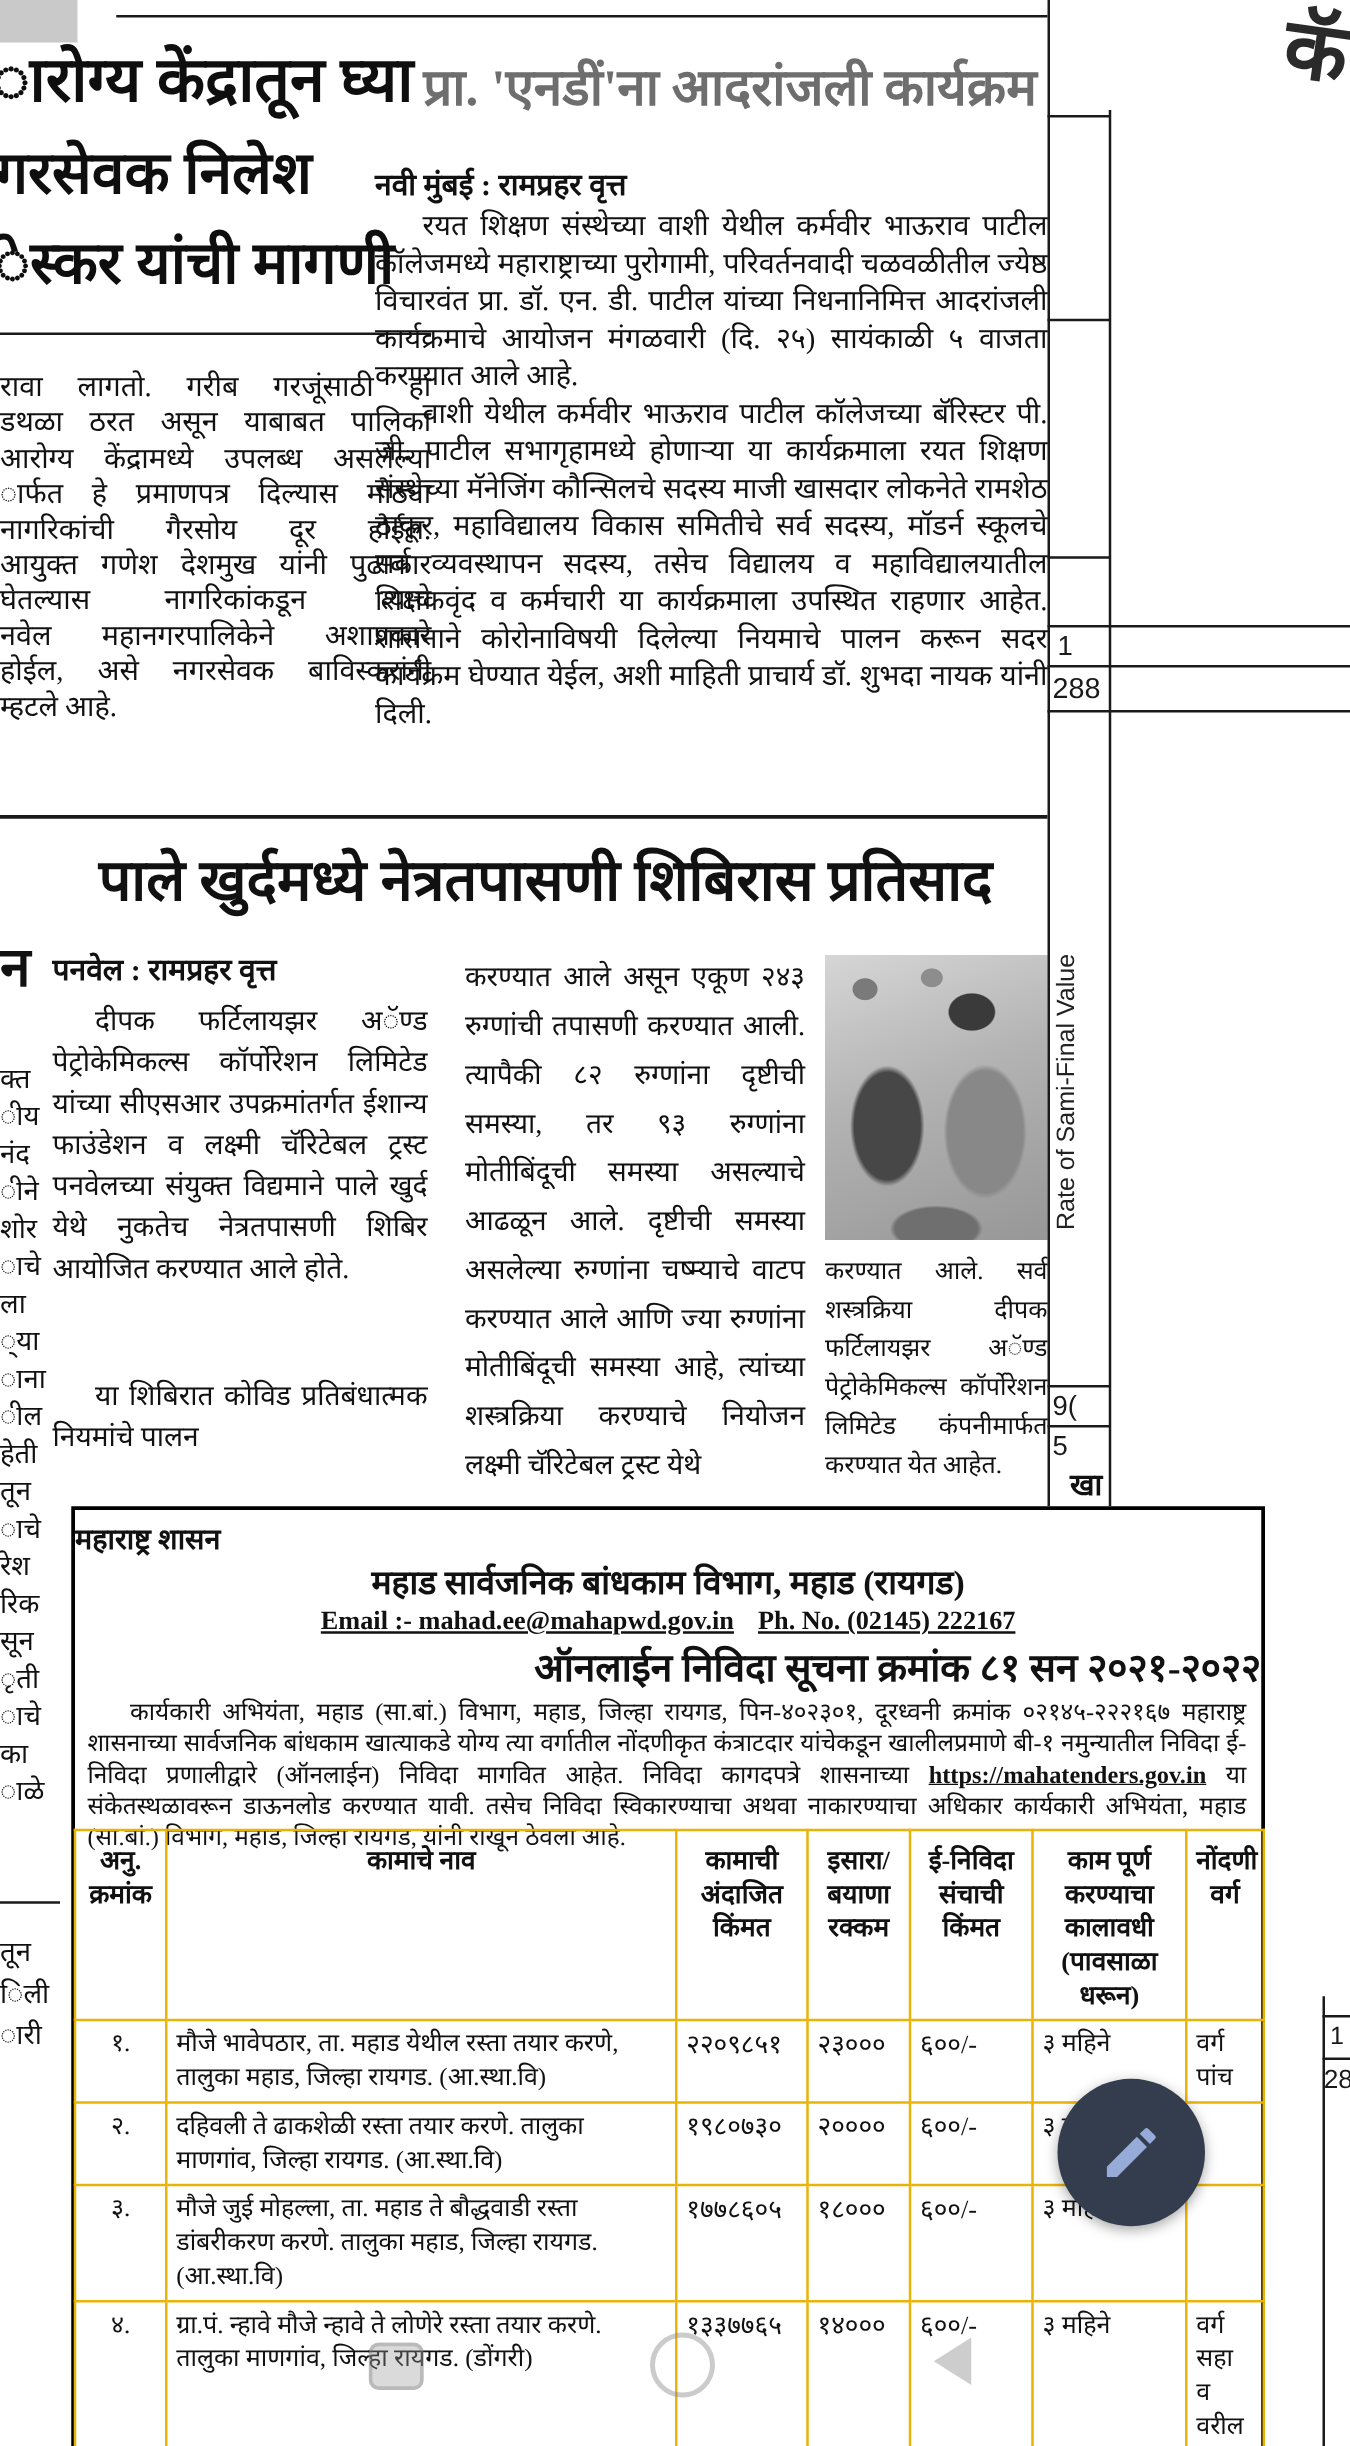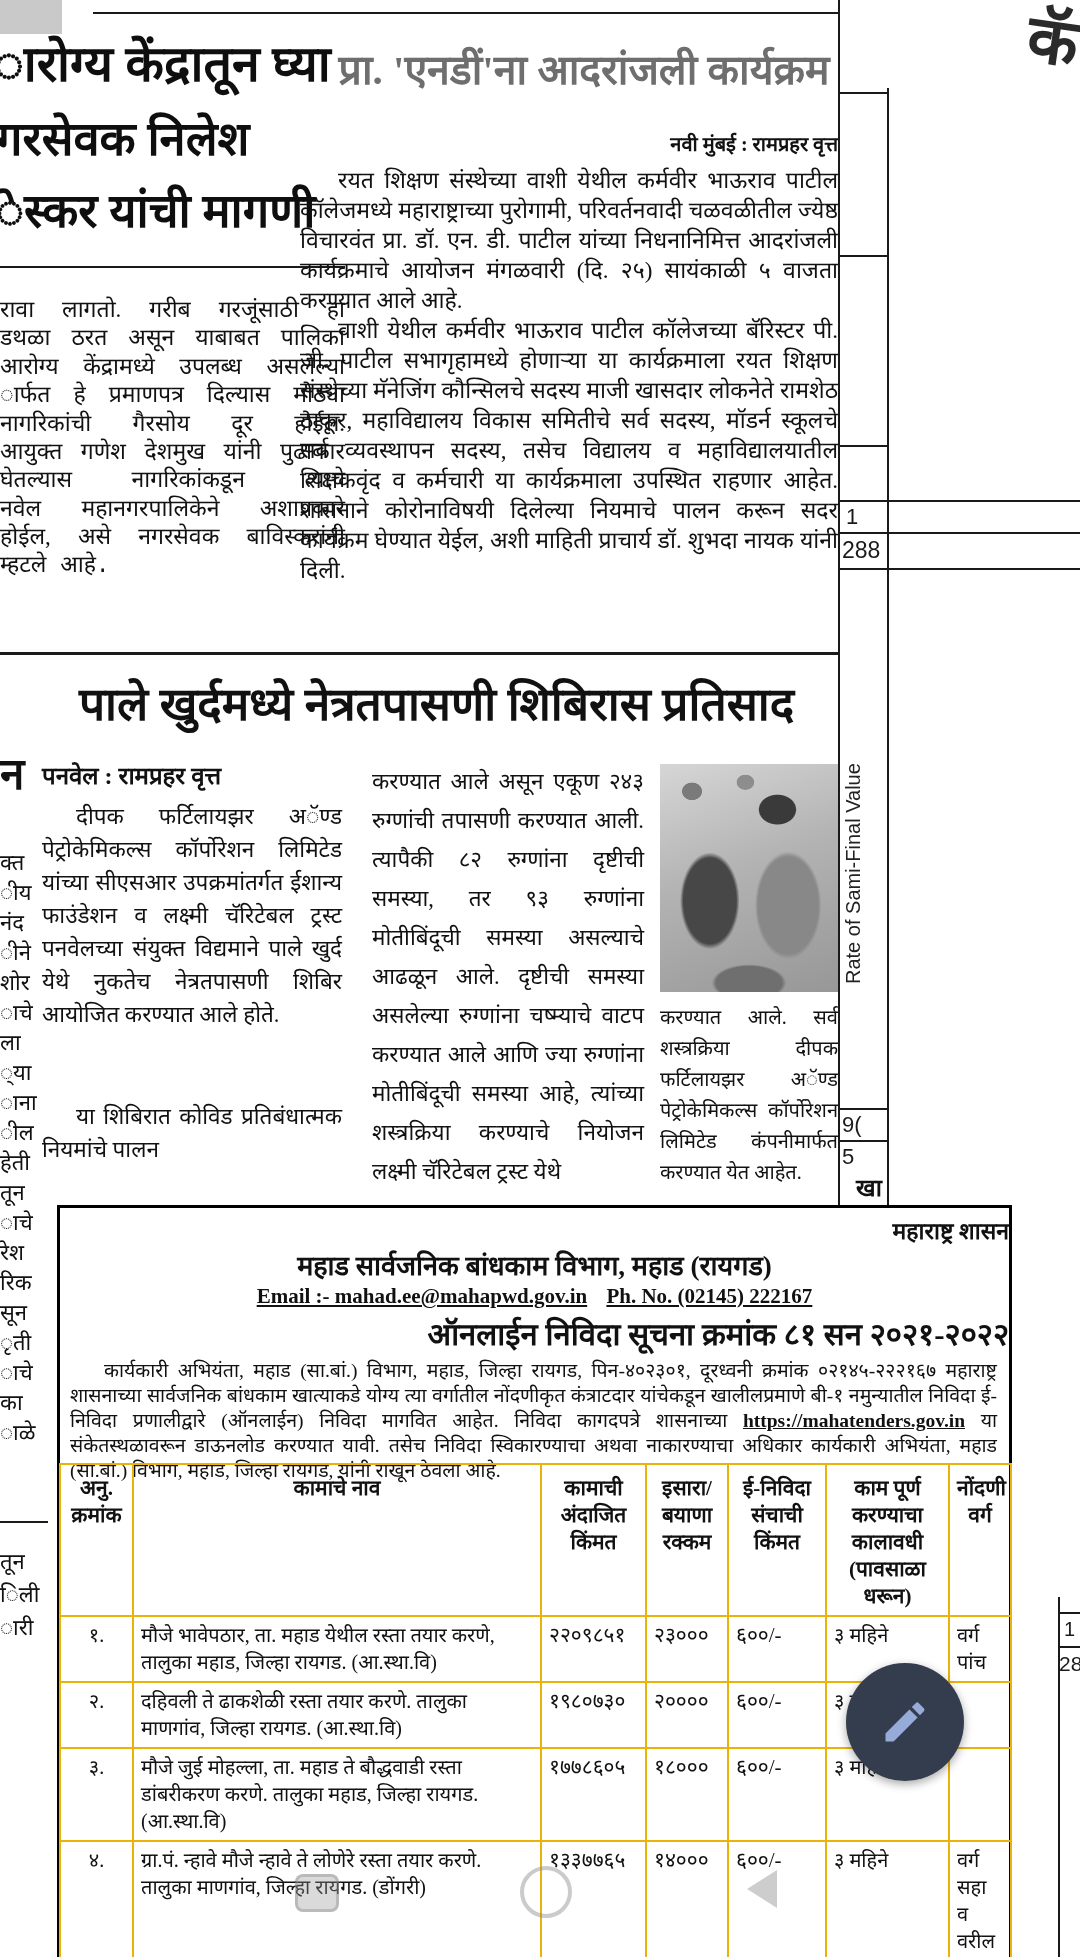--- a/index.html
+++ b/index.html
@@ -4,32 +4,32 @@
 <style>
   html,body{margin:0;padding:0;background:#e9e9e9;}
   .canvas{position:relative;width:1080px;height:1957px;background:#ffffff;overflow:hidden;
           font-family:"Liberation Serif","DejaVu Serif",serif;color:#111;}
   .abs{position:absolute;}
   .rule{position:absolute;background:#1a1a1a;}
   .vrule{position:absolute;background:#1a1a1a;}
   .hl{font-weight:bold;color:#0e0e0e;}
   .jpara{text-align:justify;}
   .tline{text-align:justify;text-align-last:justify;}
-  .tline:last-child{text-align-last:left;font-family:Liberation Mono, monospace;}
+  .tline:last-child{text-align-last:left;}
   .pre{white-space:pre-line;}
   .byline{font-weight:bold;}
   .gray-patch{left:0;top:0;width:62px;height:34px;background:#c9c9c9;}
   
   .lh1{left:-6px;top:28px;width:352px;font-size:50px;line-height:72px;}
   .lh2{left:-4px;top:104px;width:352px;font-size:47px;line-height:70px;}
   .lh3{left:-4px;top:176px;width:352px;font-size:47px;line-height:70px;}
   .lbody{left:0;top:284px;width:345px;font-size:23px;line-height:28.4px;margin-top:12px;}
   
   .rhead{left:330px;top:40px;width:508px;font-size:41px;line-height:60px;color:#6e6e6e;text-align:center;font-weight:bold;}
-  .rbyline{left:300px;top:130px;width:538px;font-size:20px;text-align:right;}
+  .rbyline{left:300px;top:130px;width:538px;font-size:24px;}
   .rp1{left:300px;top:166px;width:538px;font-size:23px;line-height:30px;text-indent:38px;}
   .rp2{left:300px;top:316px;width:538px;font-size:23px;line-height:30px;text-indent:38px;}
   
   .mhead{left:35px;top:672px;width:803px;font-size:46px;line-height:66px;text-align:center;font-weight:bold;}
   .mbyline{left:42px;top:758px;width:300px;font-size:24px;}
   .mcol1a{left:42px;top:800px;width:300px;font-size:22.5px;line-height:33px;text-indent:34px;}
   .mcol1b{left:42px;top:1100px;width:300px;font-size:22.5px;line-height:33px;text-indent:34px;}
   .mcol2{left:372px;top:762px;width:272px;font-size:22.5px;line-height:39px;}
   .photo{left:660px;top:764px;width:178px;height:228px;
     background-color:#b5b5b5;
@@ -46,21 +46,21 @@
   .frag-big{left:0;top:742px;width:34px;font-size:44px;font-weight:bold;}
   .frag-col{left:0;top:848px;width:34px;font-size:22px;line-height:30px;}
   .frag-bot{left:0;top:1545px;width:40px;font-size:22px;line-height:33px;}
   
   .sliver-corner{left:1028px;top:-6px;width:70px;font-size:66px;font-weight:bold;color:#2a2a2a;transform:rotate(8deg);}
   .sliver-rot{left:842px;top:640px;width:34px;height:468px;writing-mode:vertical-rl;transform:rotate(180deg);
               font-family:"Liberation Sans",sans-serif;font-size:20px;color:#222;text-align:center;}
   .sl-num{font-family:"Liberation Sans",sans-serif;color:#1a1a1a;}
   
   .tbox{left:57px;top:1205px;width:949px;height:775px;border:3px solid #000;background:#fff;}
-  .t-gov{position:absolute;left:0;top:6px;width:100%;text-align:right;font-size:23px;font-weight:bold;}
+  .t-gov{position:absolute;left:0;top:6px;width:100%;text-align:left;font-size:23px;font-weight:bold;}
   .t-dept{position:absolute;left:0;top:38px;width:100%;text-align:center;font-size:27px;font-weight:bold;}
   .t-contact{position:absolute;left:0;top:76px;width:100%;text-align:center;font-size:21px;font-weight:bold;}
   .t-contact span{text-decoration:underline;}
   .t-contact .gap{margin-left:14px;}
   .t-notice{position:absolute;left:0;top:104px;width:100%;text-align:right;font-size:31px;font-weight:bold;}
   .t-para{position:absolute;left:10px;top:150px;width:927px;font-size:19.5px;line-height:25px;text-align:justify;text-indent:34px;}
   .t-link{font-weight:bold;text-decoration:underline;}
   table.tnd{position:absolute;left:-1px;top:255px;width:951px;border-collapse:collapse;table-layout:fixed;font-size:20px;}
   table.tnd th,table.tnd td{border:2px solid #eab308;vertical-align:top;padding:5px 7px;}
   table.tnd th{font-weight:bold;text-align:center;white-space:pre-line;font-size:21px;line-height:27px;vertical-align:top;padding-top:10px;}

